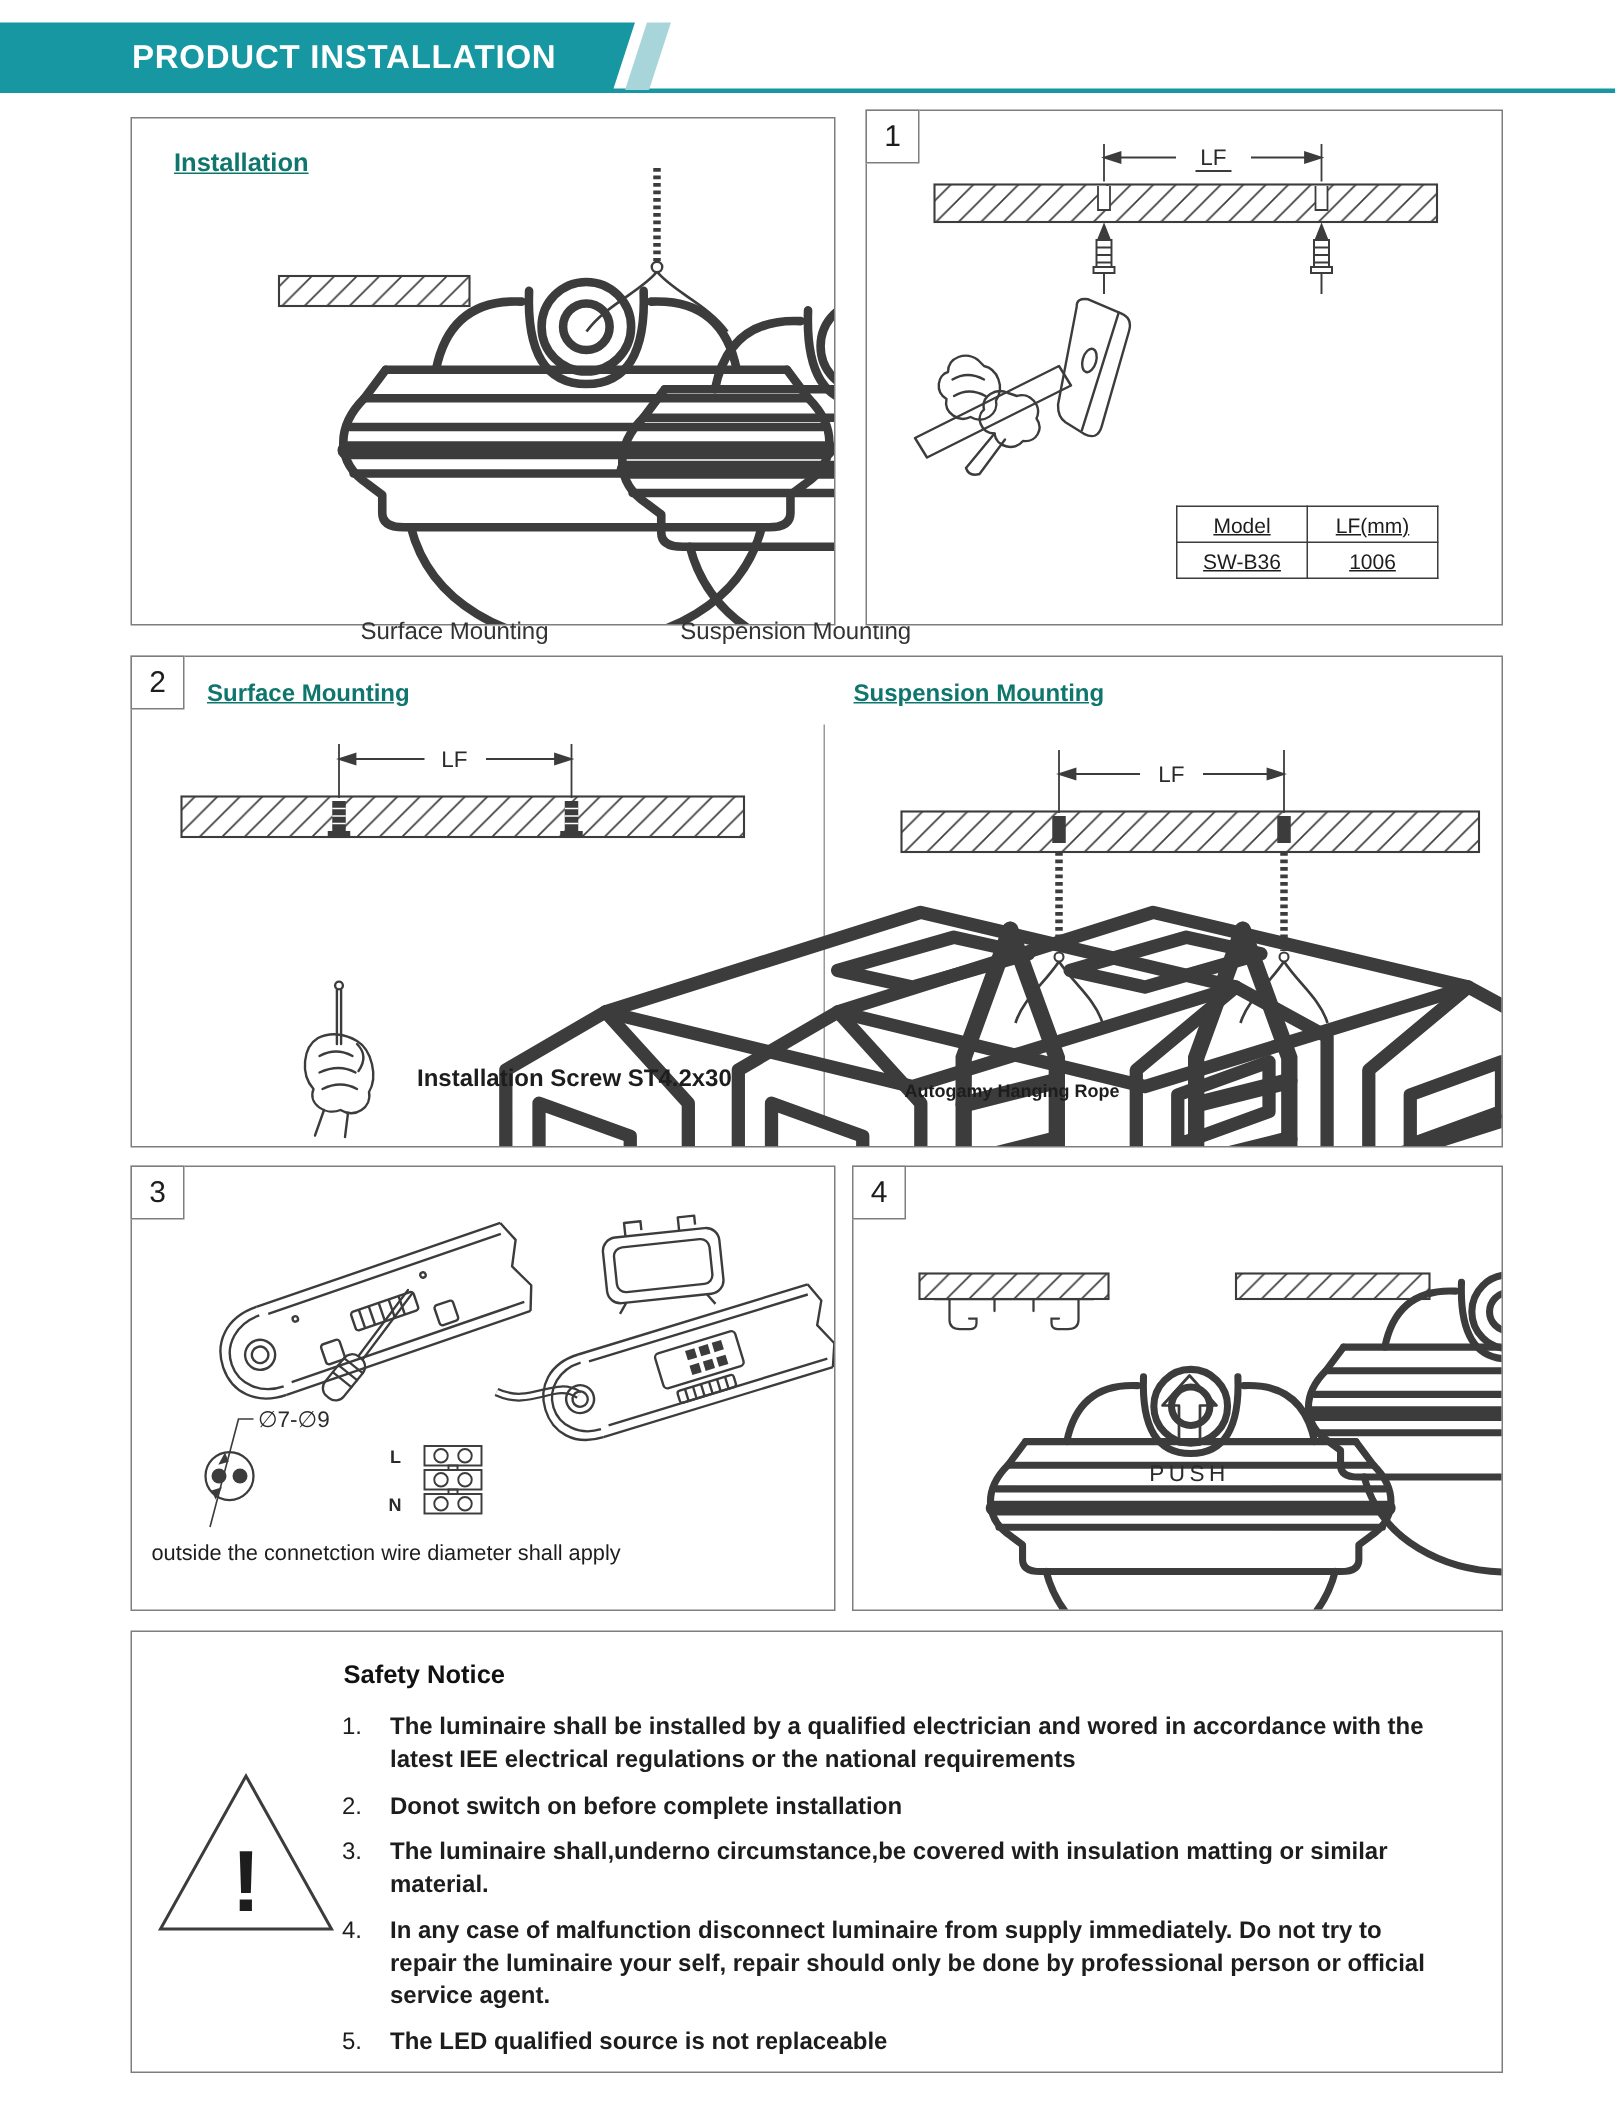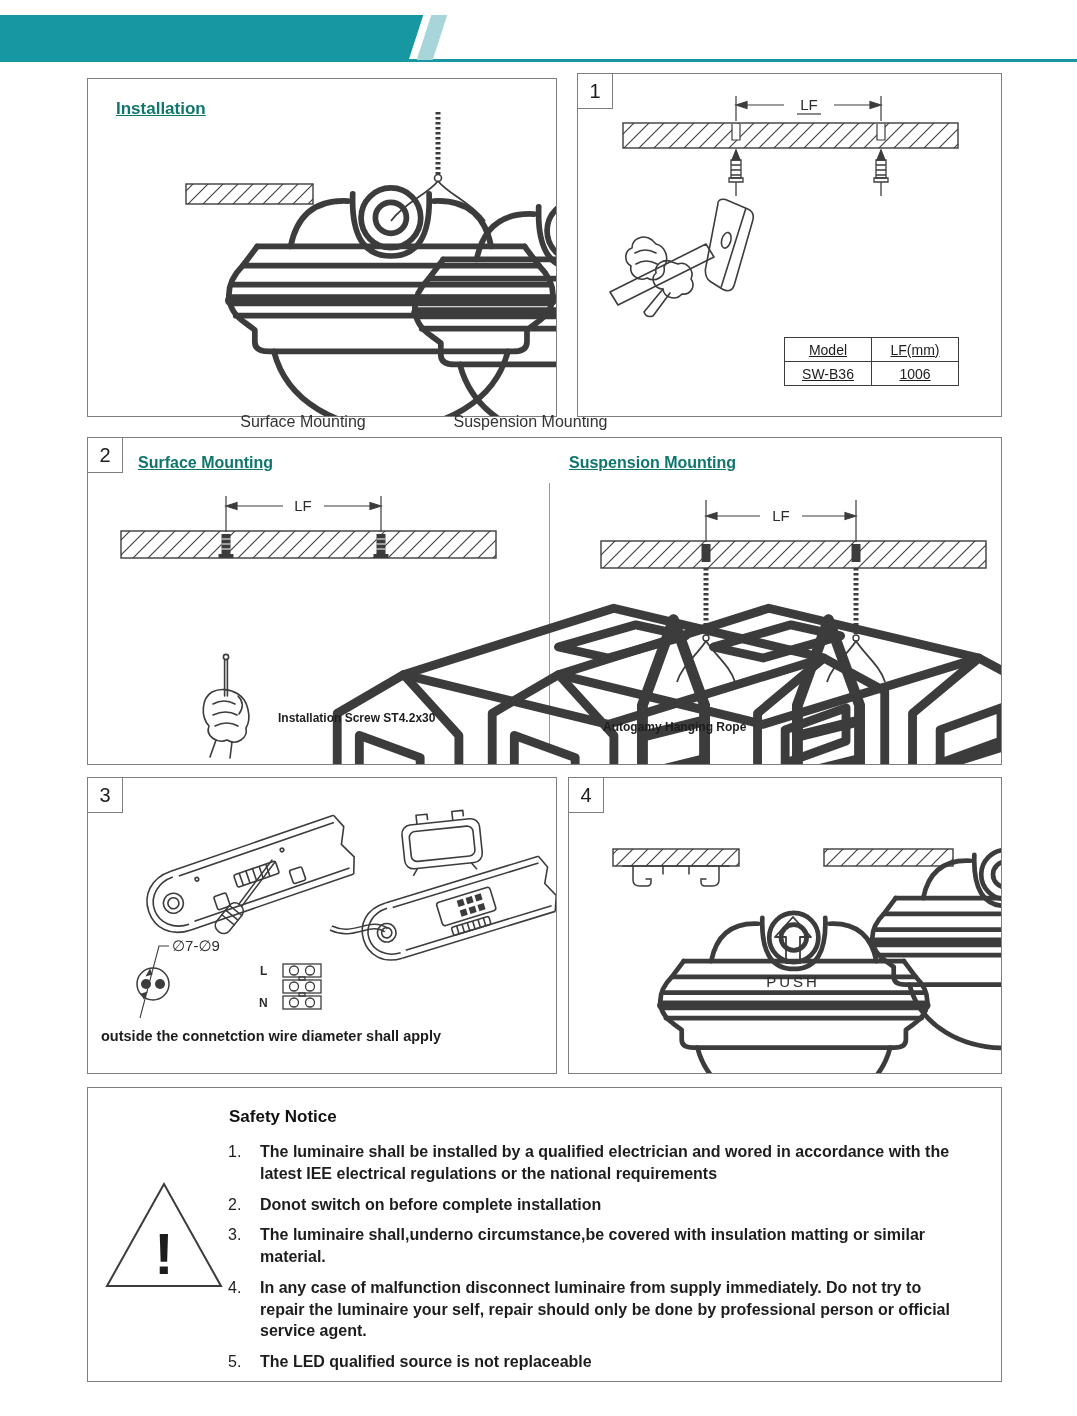--- a/index.html
+++ b/index.html
@@ -24,21 +24,21 @@
   .cap-bold{position:absolute;font-weight:bold;font-size:12px;color:#1d1d1d;}
   .divider{position:absolute;width:1px;background:#9a9a9a;}
   svg text{font-family:"Liberation Sans",sans-serif;fill:#2b2b2b;}
   .dimtext{font-size:15px;}
   .smlabel{font-size:12px;font-weight:bold;}
   
   .t1{position:absolute;left:206px;top:263px;border-collapse:collapse;}
   .t1 td{border:1.5px solid #3c3c3c;width:86px;height:23px;text-align:center;
          font-size:14px;color:#1d1d1d;padding:0;text-decoration:underline;}
   
-  .note{position:absolute;left:13px;top:249px;width:445px;font-size:14.5px;line-height:1.35;color:#1d1d1d;font-weight:bold;}
+  .note{position:absolute;left:13px;top:249px;width:445px;font-size:14.5px;line-height:1.35;color:#1d1d1d;}
   
   .safety-title{position:absolute;left:141px;top:19px;font-weight:bold;font-size:17px;color:#111;text-align:center;}
   .s-list{position:absolute;left:140px;top:53px;width:750px;}
   .s-item{display:flex;gap:8px;margin-bottom:9px;font-size:16px;line-height:1.36;color:#1d1d1d;}
   .s-num{flex:none;width:24px;}
   .s-text{width:706px;font-weight:bold;}
   .warn{position:absolute;left:15px;top:92px;}
 </style>
 </head>
 <body>
@@ -84,20 +84,21 @@
           <path d="M5,16 L13,14 M5,21 L13,19 M5,26 L13,24 M5,31 L13,29"></path>
           <path d="M4,32 L14,32 M4,32 Q4,41 9,41 Q14,41 14,32"></path>
         </g>
       </symbol>
     </defs>
   </svg>
 
   <div class="hdr-rule"></div>
   <div class="hdr-band"></div>
   <div class="hdr-accent"></div>
+  <div class="hdr-title">PRODUCT INSTALLATION</div>
 
   <div class="box" style="left:87px;top:78px;width:468px;height:337px">
     <div class="h-bold" style="left:28px;top:20px;font-size:17px">Installation</div>
     <svg class="art" viewBox="0 0 468 337">
       <g>
         <rect x="98" y="105" width="127" height="20" fill="url(#hatch)" stroke="#3c3c3c" stroke-width="1.4"></rect>
         <use href="#sym-lamp" transform="translate(104,103) scale(0.85)"></use>
       </g>
       <g fill="none" stroke="#3c3c3c">
         <line x1="350" y1="33" x2="350" y2="95" stroke-width="5" stroke-dasharray="2.5,2.5"></line>
@@ -249,21 +250,21 @@
         <g fill="none" stroke="#3c3c3c">
           <rect x="763.5" y="106" width="9" height="18" fill="#3c3c3c" stroke="none"></rect>
           <line x1="768" y1="130" x2="768" y2="196" stroke-width="5" stroke-dasharray="2.5,2.5"></line>
           <circle cx="768" cy="200" r="3" stroke-width="1.4"></circle>
           <path d="M768,203 C758,218 744,228 739,244" stroke-width="1.8"></path>
           <path d="M768,203 C778,218 792,228 797,244" stroke-width="1.8"></path>
         </g>
         <use href="#sym-bracket" transform="translate(711,236) scale(0.95)"></use>
       </g>
     </svg>
-    <div class="cap-bold" style="left:190px;top:273px;font-size:12px">Installation Screw ST4.2x30</div>
+    <div class="cap-bold" style="left:190px;top:273px;font-size:16px">Installation Screw ST4.2x30</div>
     <div class="cap-bold" style="left:515px;top:282px">Autogamy Hanging Rope</div>
   </div>
 
   <div class="box" style="left:87px;top:777px;width:468px;height:295px">
     <div class="numsq">3</div>
     <svg class="art" viewBox="0 0 468 295">
 
       <g transform="translate(45,100) rotate(-19)" fill="none" stroke="#3c3c3c" stroke-width="1.6" stroke-linejoin="round">
         <path d="M38,6 L210,6 M38,68 L210,68"></path>
         <path d="M38,6 C16,6 4,20 4,37 C4,54 16,68 38,68"></path>

